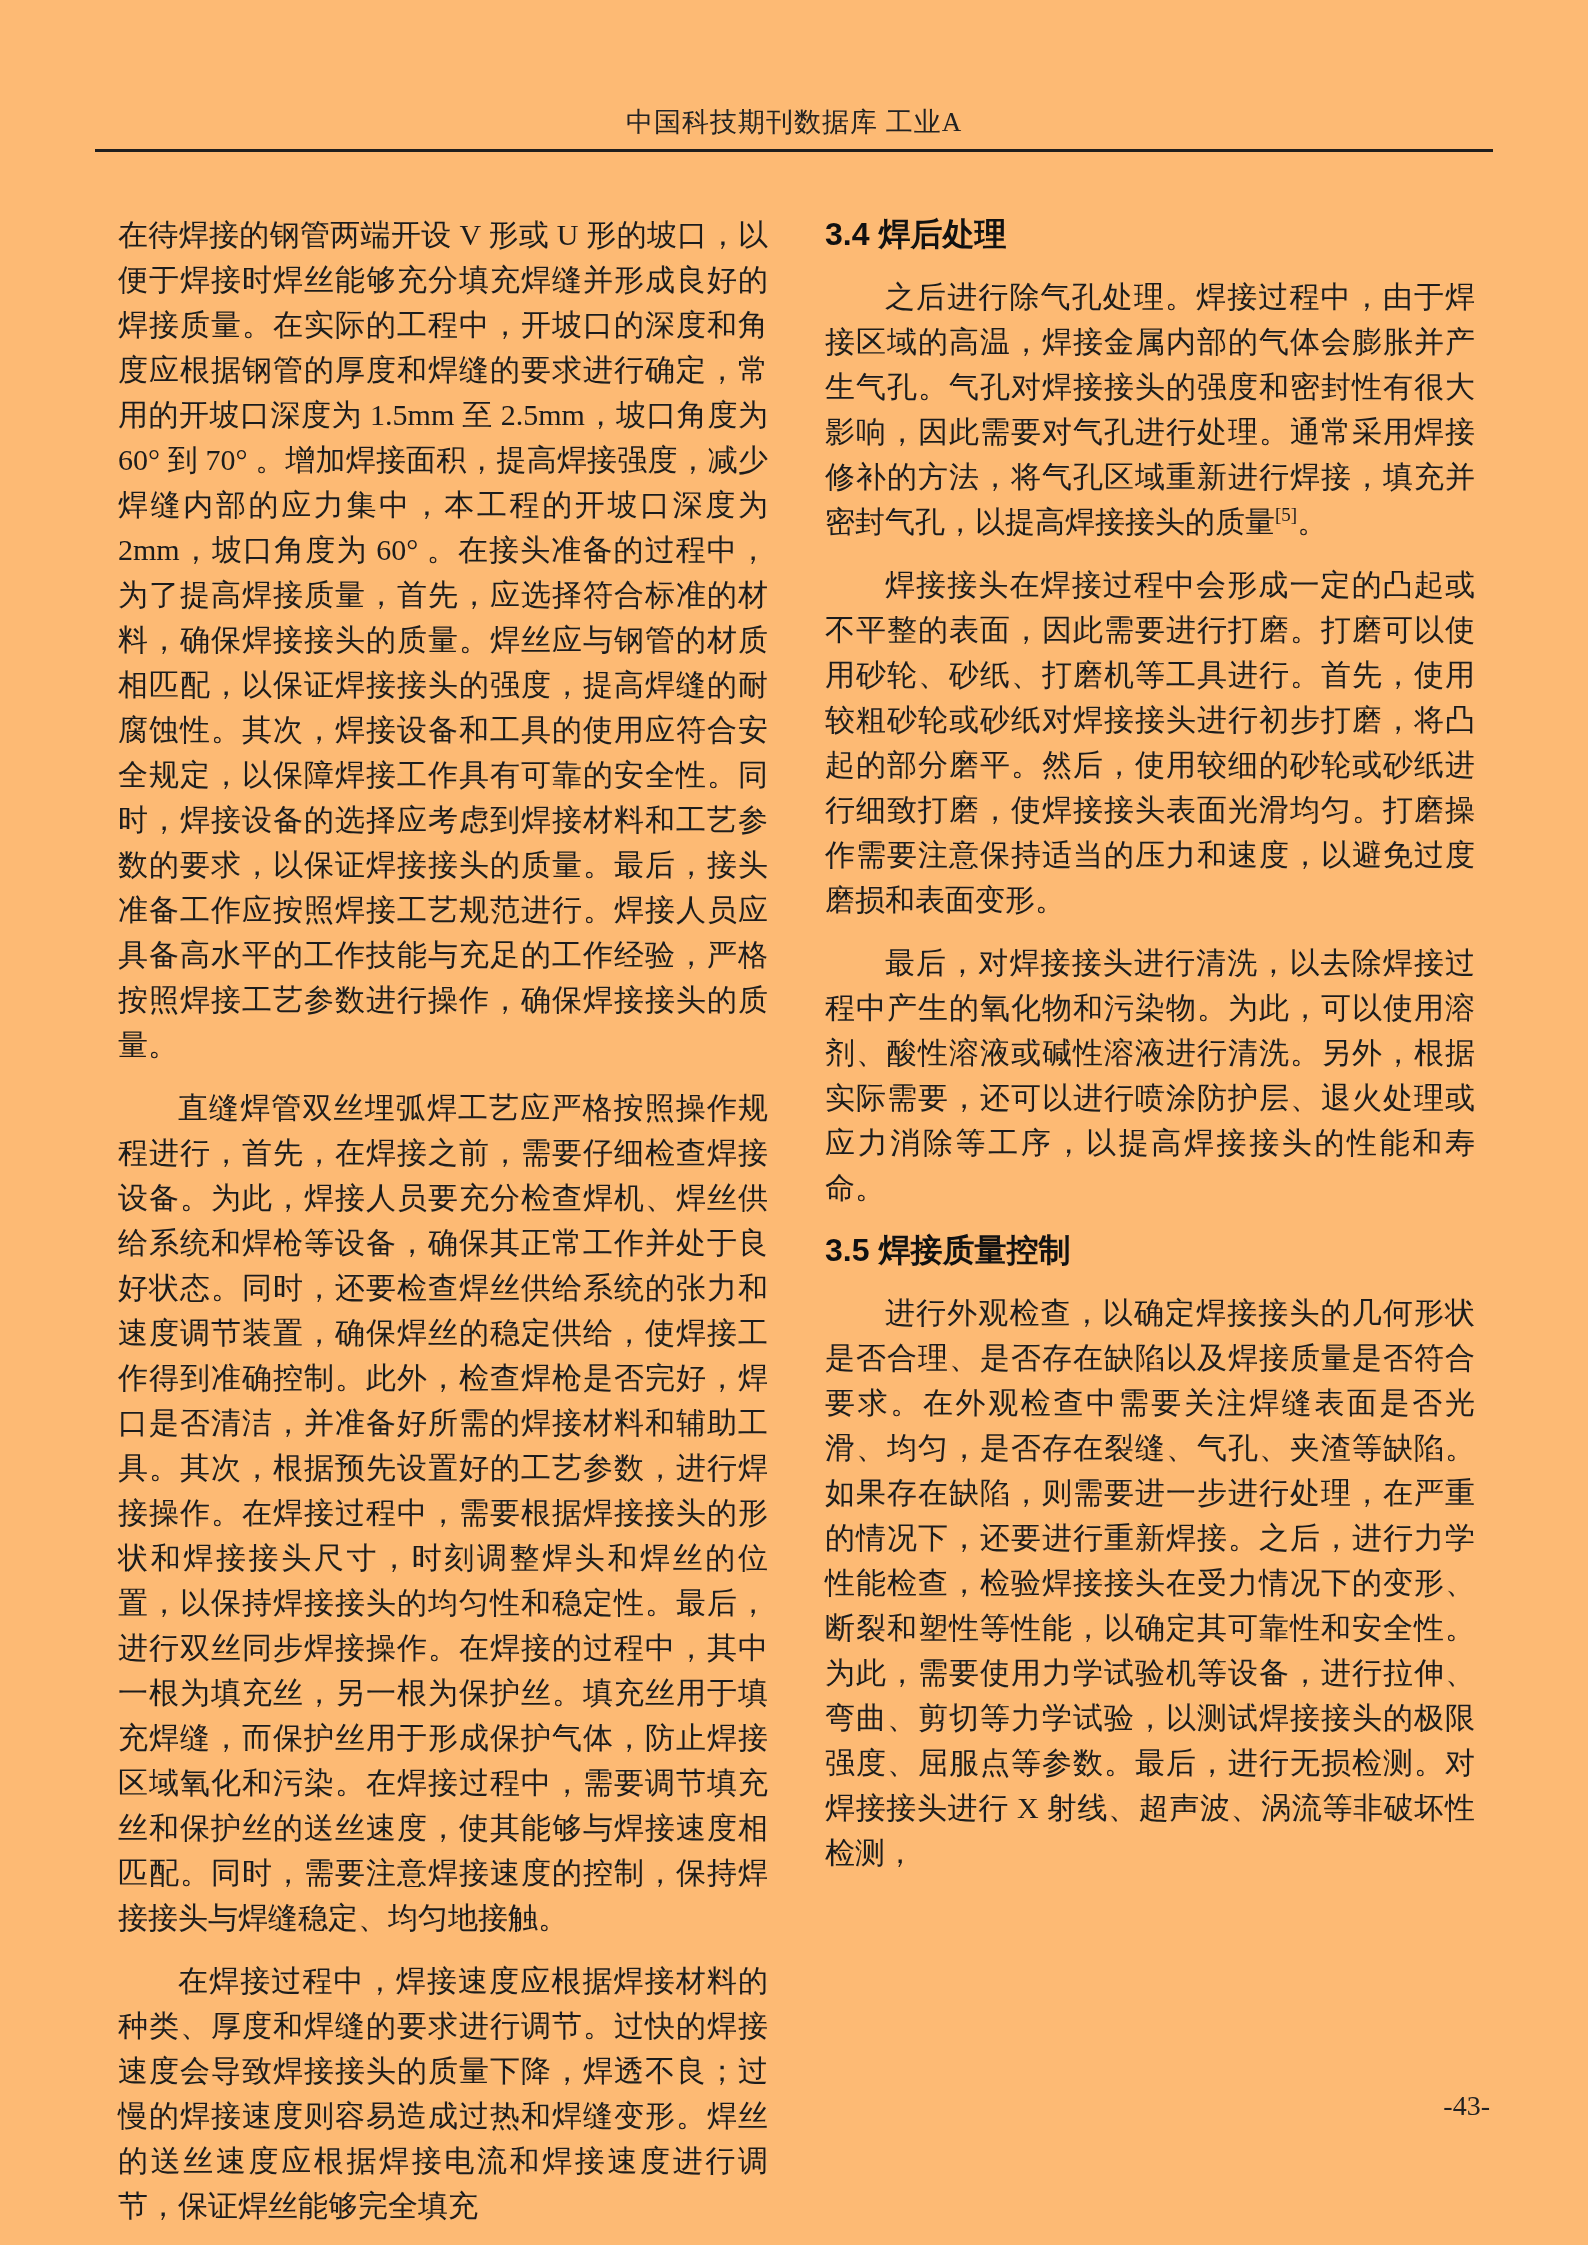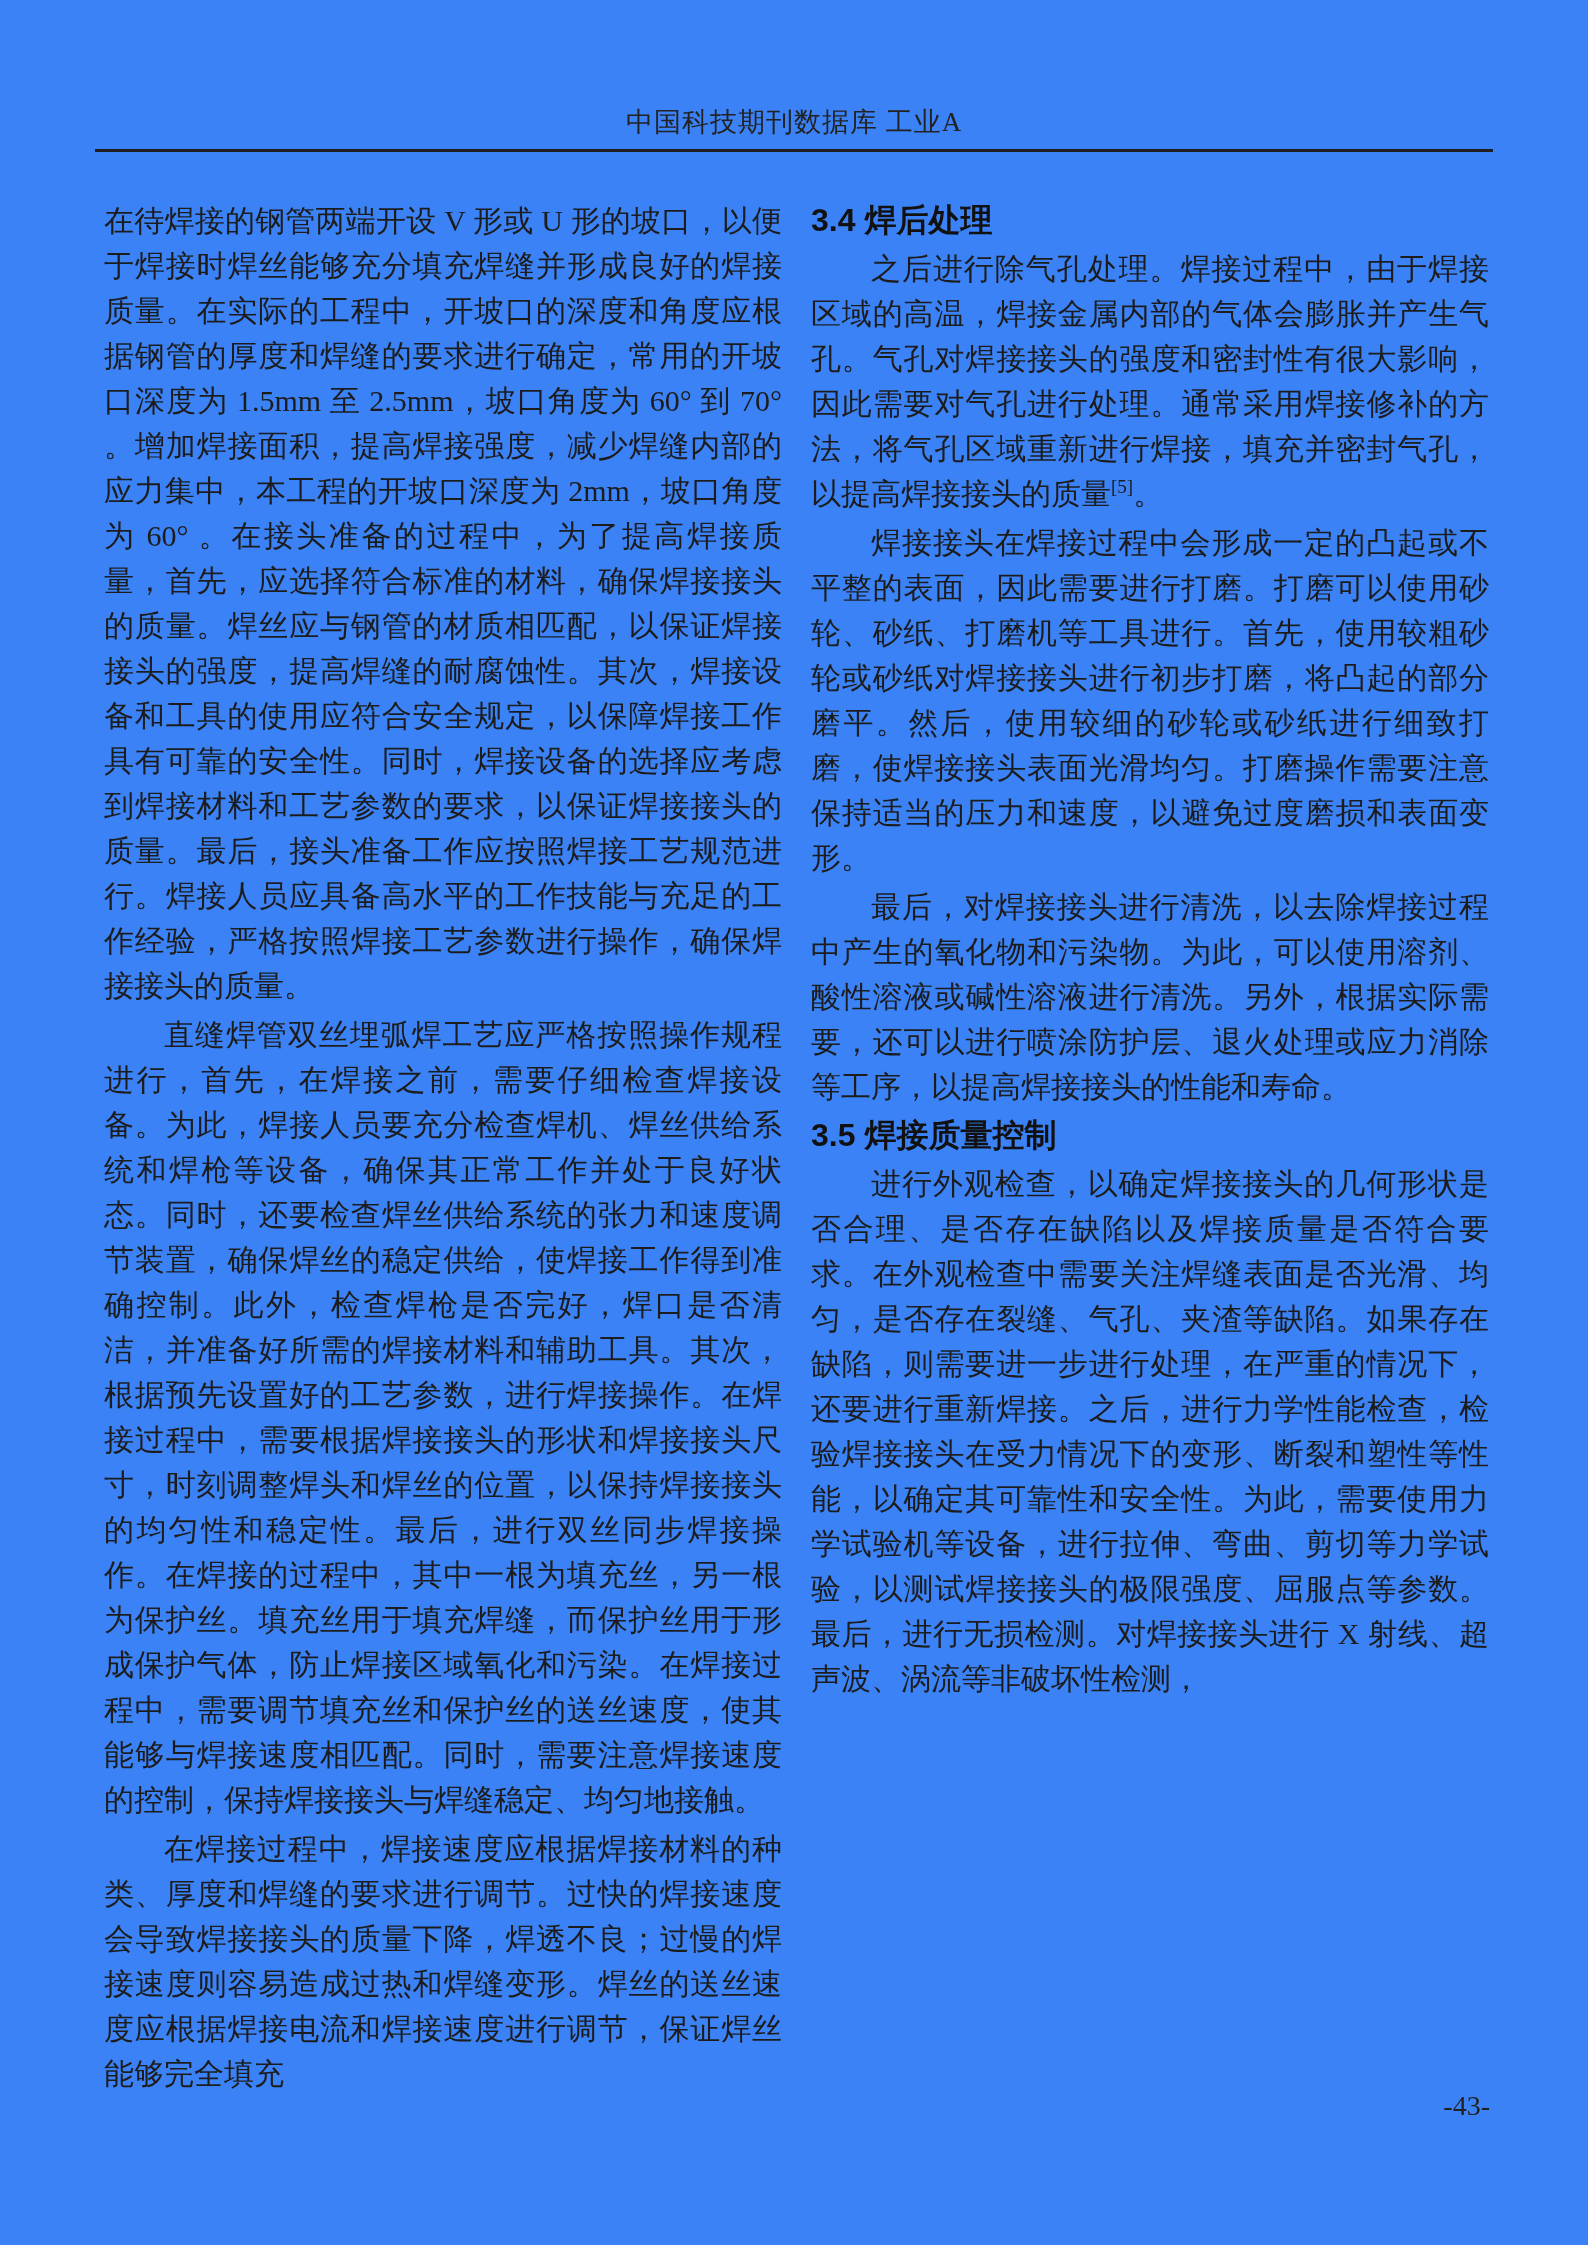--- a/index.html
+++ b/index.html
@@ -1,20 +1,20 @@
 <!DOCTYPE html>
 <html><head>
 <meta charset="utf-8">
 <style>
   html, body { margin: 0; padding: 0; background: #ffffff; }
   .page {
     position: relative;
     width: 1588px;
     height: 2245px;
-    background: #3b82f6;
+    background: #fdba74;
     color: #1c1c1c;
     font-family: "Liberation Serif", "DejaVu Serif", serif;
     overflow: hidden;
   }
   .header-title {
     position: absolute;
     top: 104px;
     left: 0;
     right: 0;
     text-align: center;
@@ -39,21 +39,21 @@
     display: flex;
     gap: 21px;
   }
   .col {
     width: 686px;
     font-size: 30px;
     line-height: 45px;
     text-align: justify;
     text-align-last: left;
   }
-  .col p { margin: 4px; }
+  .col p { margin: 18px; }
   .para-indent { text-indent: 2em; }
   .section-heading {
     font-family: "Liberation Sans", "DejaVu Sans", sans-serif;
     font-weight: 700;
     font-size: 32px;
     line-height: 44px;
     margin: 12px 0 10px 0;
     text-align: left;
     text-indent: 0;
     color: #111;

